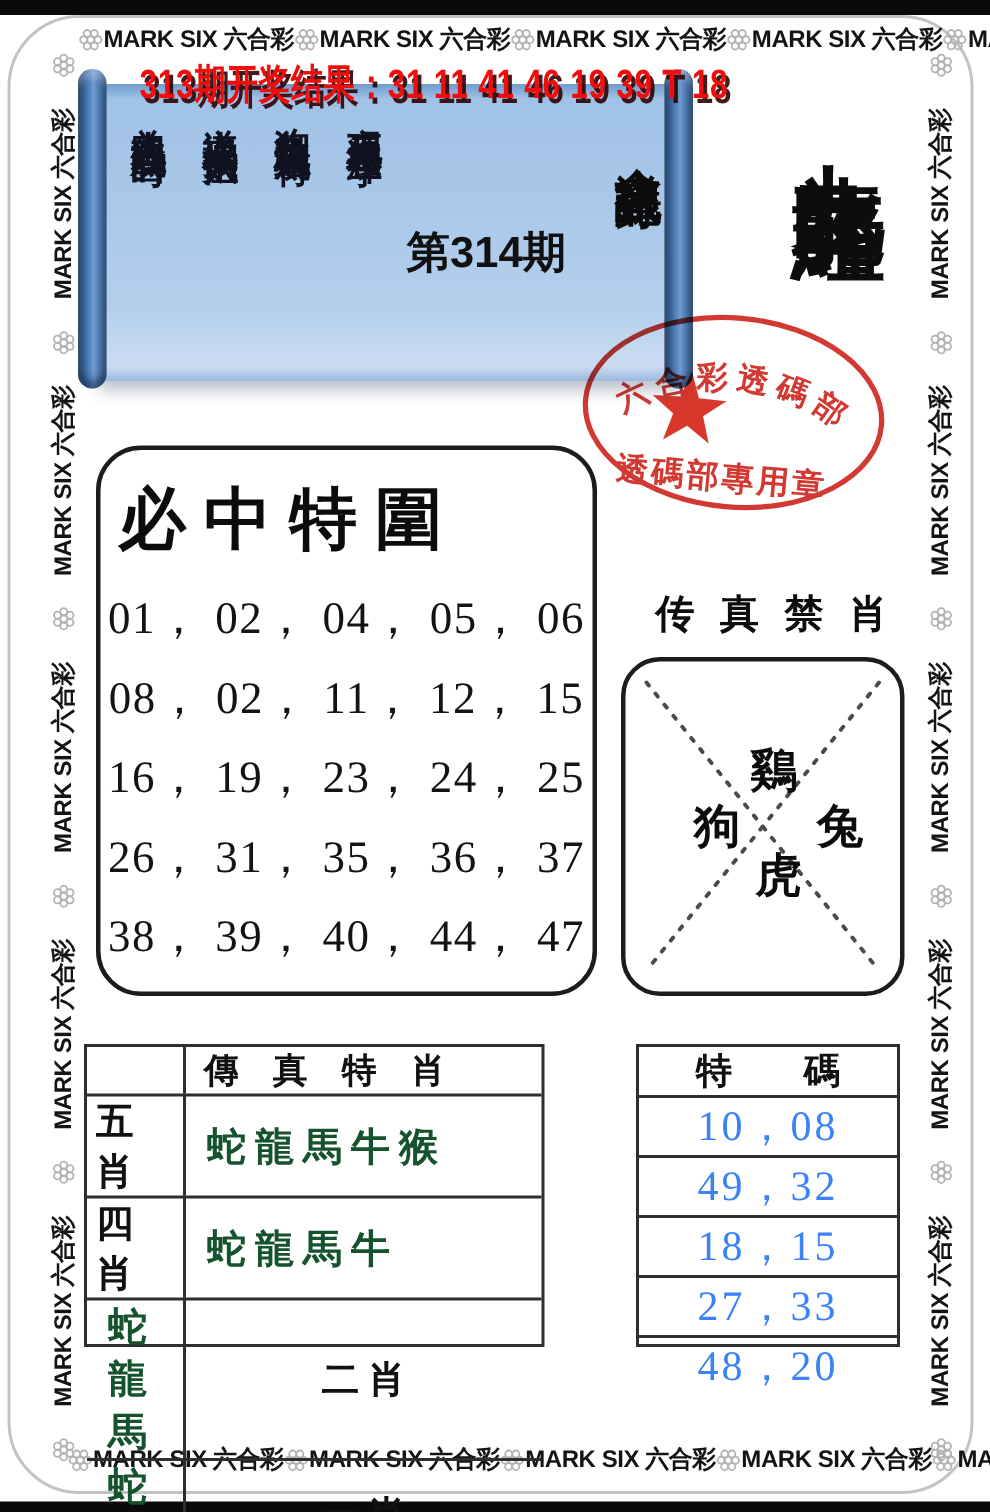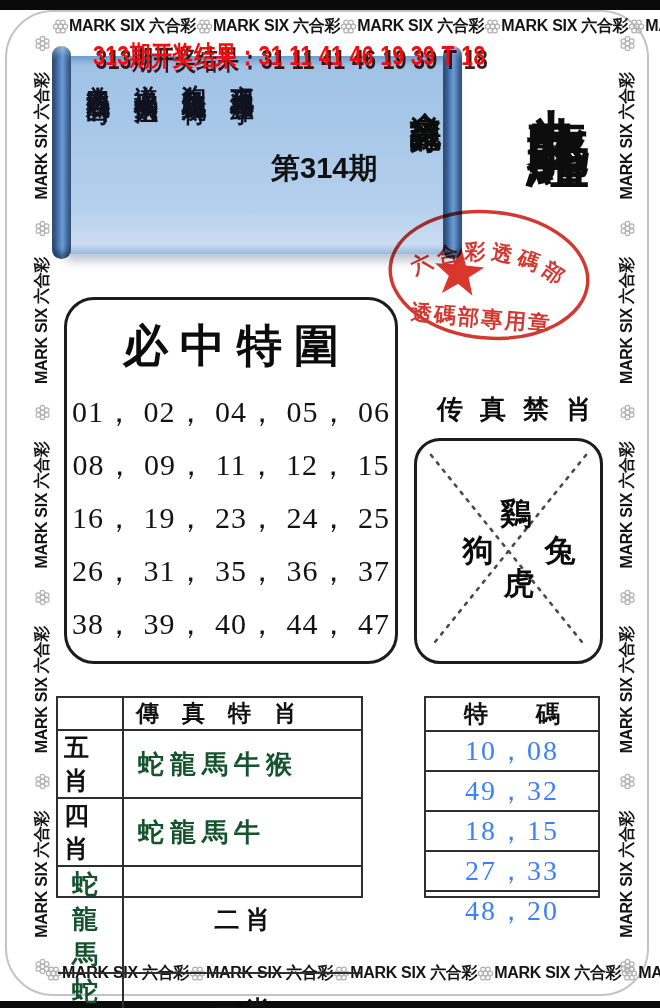--- a/index.html
+++ b/index.html
@@ -42,21 +42,21 @@
      font:900 31px "Liberation Sans","DejaVu Sans",sans-serif;letter-spacing:4px;color:#0c0c0c;z-index:2;}
   
   .masthead{position:absolute;left:516px;top:58px;writing-mode:vertical-rl;text-orientation:upright;
      font:900 62px "Liberation Serif","DejaVu Serif",serif;letter-spacing:8px;color:#0d0d0d;z-index:2;}
   
   .stamp{position:absolute;left:383px;top:204px;width:212px;height:142px;z-index:7;
      transform:rotate(5deg);mix-blend-mode:multiply;opacity:.93;}
   
   .musthit{position:absolute;left:64px;top:297px;width:328px;height:361px;
      border:3px solid #1c1c1c;border-radius:30px;z-index:4;background:rgba(255,255,255,.0);}
-  .musthit .mh-title{margin-top:16px;text-align:center;
+  .musthit .mh-title{margin-top:16px;
      font:900 45px "Liberation Serif","DejaVu Serif",serif;letter-spacing:12px;padding-left:12px;color:#0c0c0c;}
   .mh-rows{position:absolute;left:0;right:0;top:86px;bottom:10px;display:flex;
      flex-direction:column;justify-content:space-around;}
   .mh-rows div{text-align:center;font:400 30px "Liberation Serif","DejaVu Serif",serif;
      color:#131313;letter-spacing:1px;}
   
   .forb-title{position:absolute;left:414px;top:392px;width:184px;text-align:center;
      font:800 26px "Liberation Sans","DejaVu Sans",sans-serif;letter-spacing:17px;padding-left:17px;
      color:#0d0d0d;z-index:4;}
   .forb-box{position:absolute;left:414px;top:438px;width:183px;height:220px;
@@ -387,21 +387,21 @@
     <text font-size="21" font-weight="bold" fill="#cf2a22" letter-spacing="5" font-family="Liberation Serif, DejaVu Serif, serif">
       <textPath href="#stamp-arc" startOffset="50%" text-anchor="middle">六合彩透碼部</textPath>
     </text>
     <text x="102" y="122" text-anchor="middle" font-size="21.5" font-weight="bold" fill="#cf2a22" letter-spacing="2" font-family="Liberation Serif, DejaVu Serif, serif">透碼部專用章</text>
   </svg>
 
   <div class="musthit">
     <div class="mh-title">必中特圍</div>
     <div class="mh-rows">
       <div>01， 02， 04， 05， 06</div>
-      <div>08， 09， 11， 12， 15</div>
+      <div>08， 02， 11， 12， 15</div>
       <div>16， 19， 23， 24， 25</div>
       <div>26， 31， 35， 36， 37</div>
       <div>38， 39， 40， 44， 47</div>
     </div>
   </div>
 
   <div class="forb-title">传真禁肖</div>
   <div class="forb-box">
     <svg width="183" height="220" viewBox="0 0 183 220">
       <line x1="14" y1="14" x2="169" y2="206" stroke="#4a4a4a" stroke-width="2.6" stroke-dasharray="2.5,7" stroke-linecap="round"></line>

